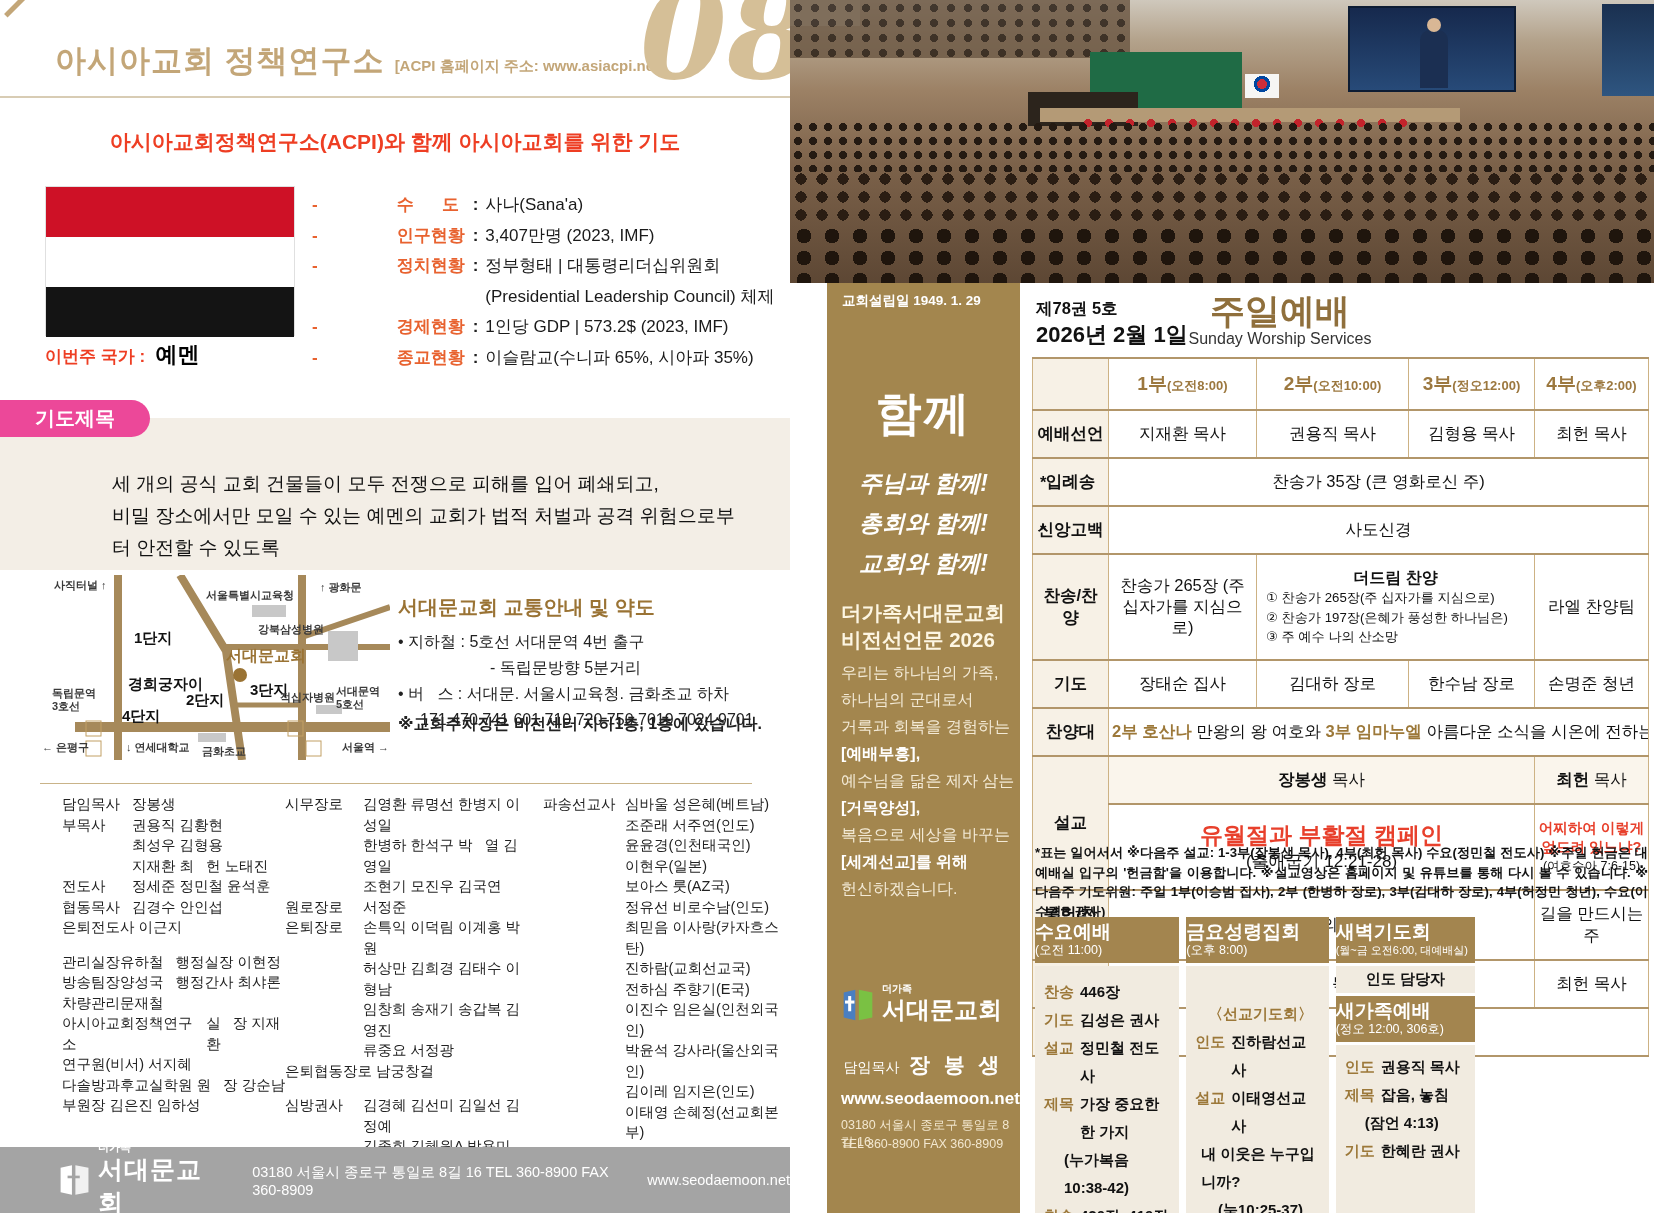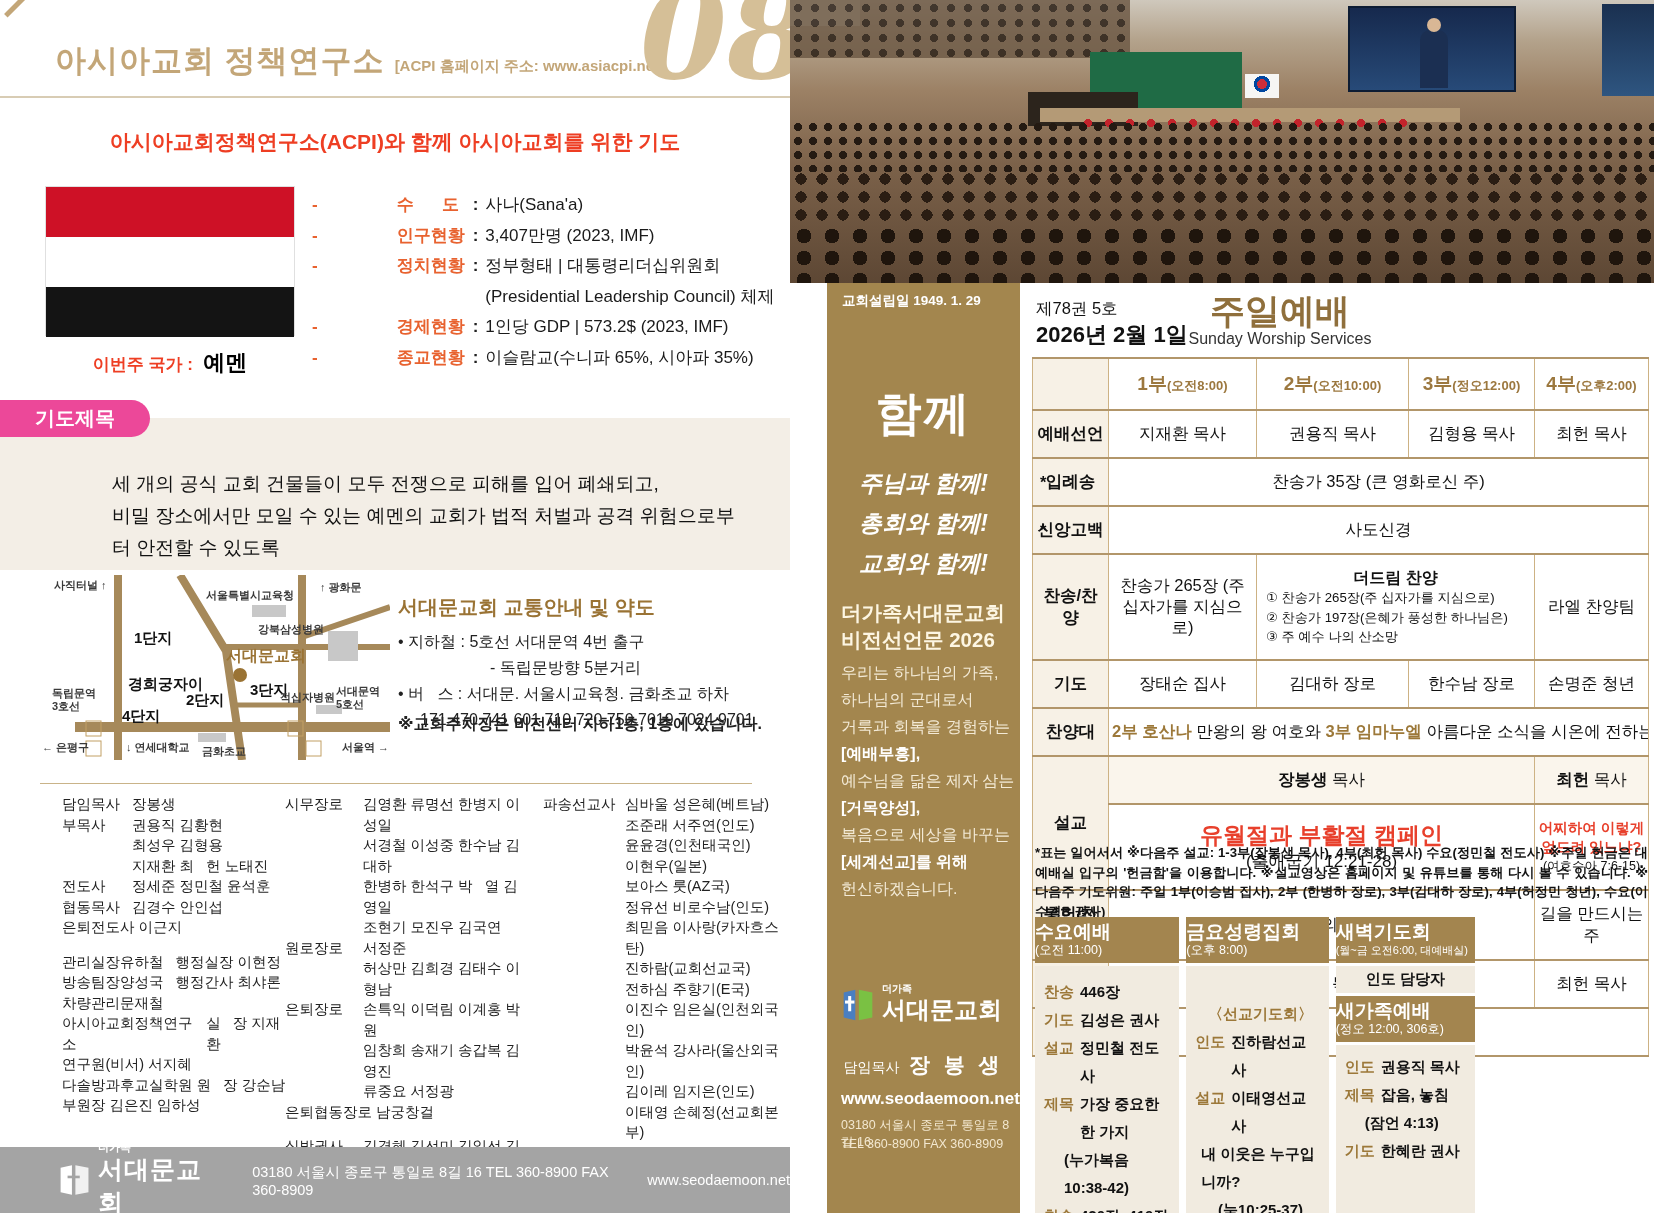--- a/index.html
+++ b/index.html
@@ -10,21 +10,21 @@
   
   .corner-mark{left:2px;top:4px;width:26px;height:5px;background:#c3a678;transform:rotate(-45deg)}
   .lp-title{left:55px;top:40px;font-size:31px;font-weight:bold;color:#c3a678;letter-spacing:1px}
   .lp-title .acpi{font-size:15px;margin-left:10px;font-weight:bold;letter-spacing:0}
   .page-num{left:640px;top:-28px;font-family:"DejaVu Serif",serif;font-style:italic;font-weight:bold;font-size:125px;color:#d5bf97;line-height:1}
   .lp-divider{left:0;top:96px;width:790px;height:2px;background:#d8ccb4}
   .lp-intro{left:0;top:128px;width:790px;text-align:center;font-size:21px;font-weight:bold;color:#ee3e23}
 
   .flag{left:45px;top:186px;width:250px;height:150px;border:1px solid #e0e0e0}
   .flag div{height:50px}
-  .flag-cap{left:45px;top:348px;width:250px;text-align:center}
+  .flag-cap{left:45px;top:340px;width:250px;text-align:left}
   .flag-cap .lab{color:#ee3e23;font-weight:bold;font-size:17px}
   .flag-cap .val{color:#000;font-weight:bold;font-size:22px;margin-left:6px}
 
   .facts{left:312px;top:190px;width:468px}
   .fact{display:flex;font-size:17px;line-height:30.5px;color:#222}
   .fact .dash{color:#e8622f;font-weight:bold;margin-right:5px}
   .fact .flabel{color:#e8622f;font-weight:bold;white-space:pre;min-width:74px}
   .fact .colon{font-weight:bold;margin:0 7px 0 2px;color:#222}
   .fact .fvalue{flex:1;color:#1a1a1a}
 
@@ -92,21 +92,21 @@
   .sb-logo .ltxt .big{font-size:24px;font-weight:bold}
   .sb-pastor{position:absolute;left:0;top:768px;width:193px;text-align:center}
   .sb-pastor .t{font-size:14px}
   .sb-pastor .n{font-size:21px;font-weight:bold;letter-spacing:4px;margin-left:5px}
   .sb-web{position:absolute;left:14px;top:806px;font-size:17px;font-weight:bold}
   .sb-addr{position:absolute;left:14px;top:834px;font-size:12.5px;color:#f2e7cf}
   .sb-tel{position:absolute;left:14px;top:854px;font-size:12.5px;color:#f2e7cf}
   .door-icon{display:inline-block;margin-right:7px}
 
   
-  .w-vol{left:1036px;top:298px;font-size:16.5px;font-weight:normal;color:#111}
+  .w-vol{left:1036px;top:298px;font-size:16.5px;font-weight:bold;color:#111}
   .w-date{left:1036px;top:320px;font-size:22px;font-weight:bold;color:#111}
   .w-title{left:1060px;top:288px;width:440px;text-align:center;font-size:35px;font-weight:bold;color:#8f6f3c}
   .w-sub{left:1060px;top:330px;width:440px;text-align:center;font-size:16px;color:#333}
 
   table.wtable{position:absolute;left:1032px;top:357px;width:616px;border-collapse:collapse;table-layout:fixed}
   .wtable td{border:1px solid #cdb284;border-top:2px solid #b2966a;border-bottom:2px solid #b2966a;text-align:center;font-size:16.5px;color:#111;padding:12px 3px;overflow:hidden}
   .wtable td.lbl{background:#f7f1e6;font-weight:bold;position:relative;font-size:16.5px}
   .wtable .star{position:absolute;left:7px;top:50%;transform:translateY(-50%);font-weight:bold}
   .wtable tr.thead td{color:#9c783f;font-weight:bold}
   .wtable tr.thead .part{font-size:19px}
@@ -347,48 +347,44 @@
     </div>
 </div>
 <div class="staff-col c2" style="left:285px;width:240px">
   <div>
 
       <div class="staff-row">
         <span class="staff-role">시무장로</span>
         <span class="staff-names">김영환 류명선 한병지 이성일</span>
       </div>
 
-      <div class="staff-row">
-        <span class="staff-role"></span>
-        <span class="staff-names">서경철 이성중 한수남 김대하</span>
-      </div>
 
       <div class="staff-row">
         <span class="staff-role"></span>
         <span class="staff-names">한병하 한석구 박   열 김영일</span>
       </div>
 
       <div class="staff-row">
         <span class="staff-role"></span>
         <span class="staff-names">조현기 모진우 김국연</span>
       </div>
 
       <div class="staff-row">
         <span class="staff-role">원로장로</span>
         <span class="staff-names">서정준</span>
       </div>
 
       <div class="staff-row">
-        <span class="staff-role"></span>
-        <span class="staff-names">허상만 김희경 김태수 이형남</span>
-      </div>
-
-      <div class="staff-row">
         <span class="staff-role">은퇴장로</span>
         <span class="staff-names">손특익 이덕림 이계홍 박   원</span>
+      </div>
+
+      <div class="staff-row">
+        <span class="staff-role"></span>
+        <span class="staff-names">허상만 김희경 김태수 이형남</span>
       </div>
 
       <div class="staff-row">
         <span class="staff-role"></span>
         <span class="staff-names">임창희 송재기 송갑복 김영진</span>
       </div>
 
       <div class="staff-row">
         <span class="staff-role"></span>
         <span class="staff-names">류중요 서정광</span>

